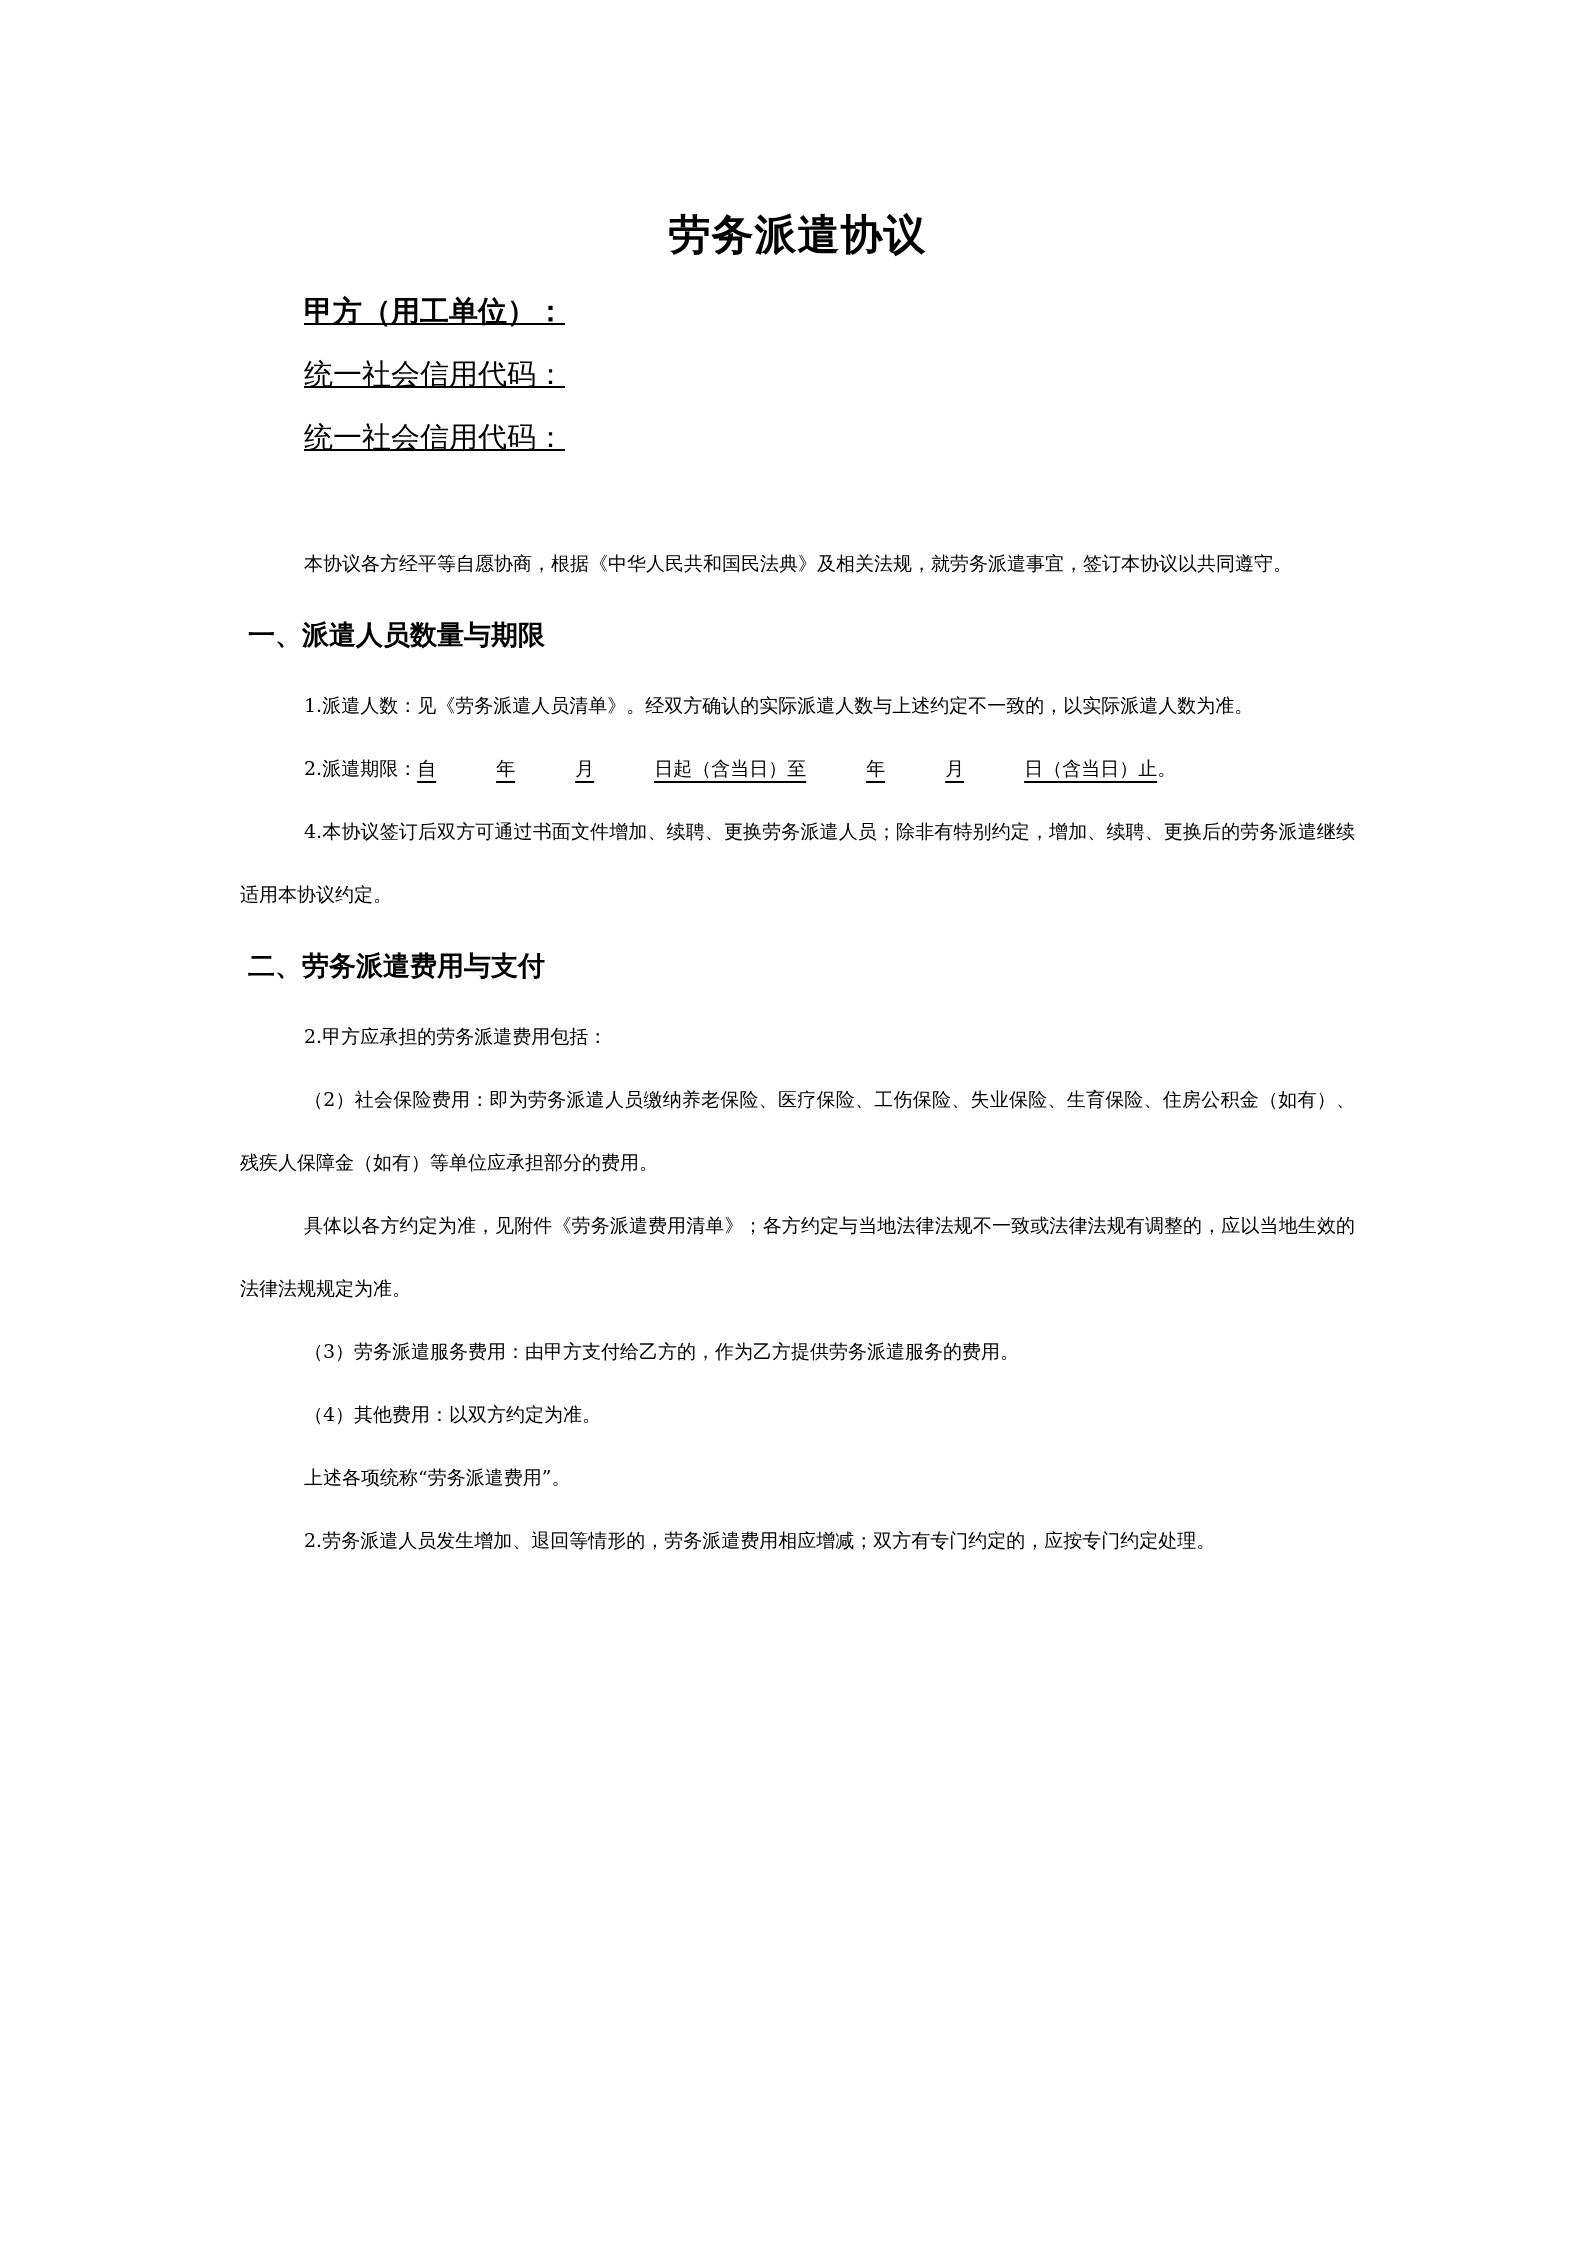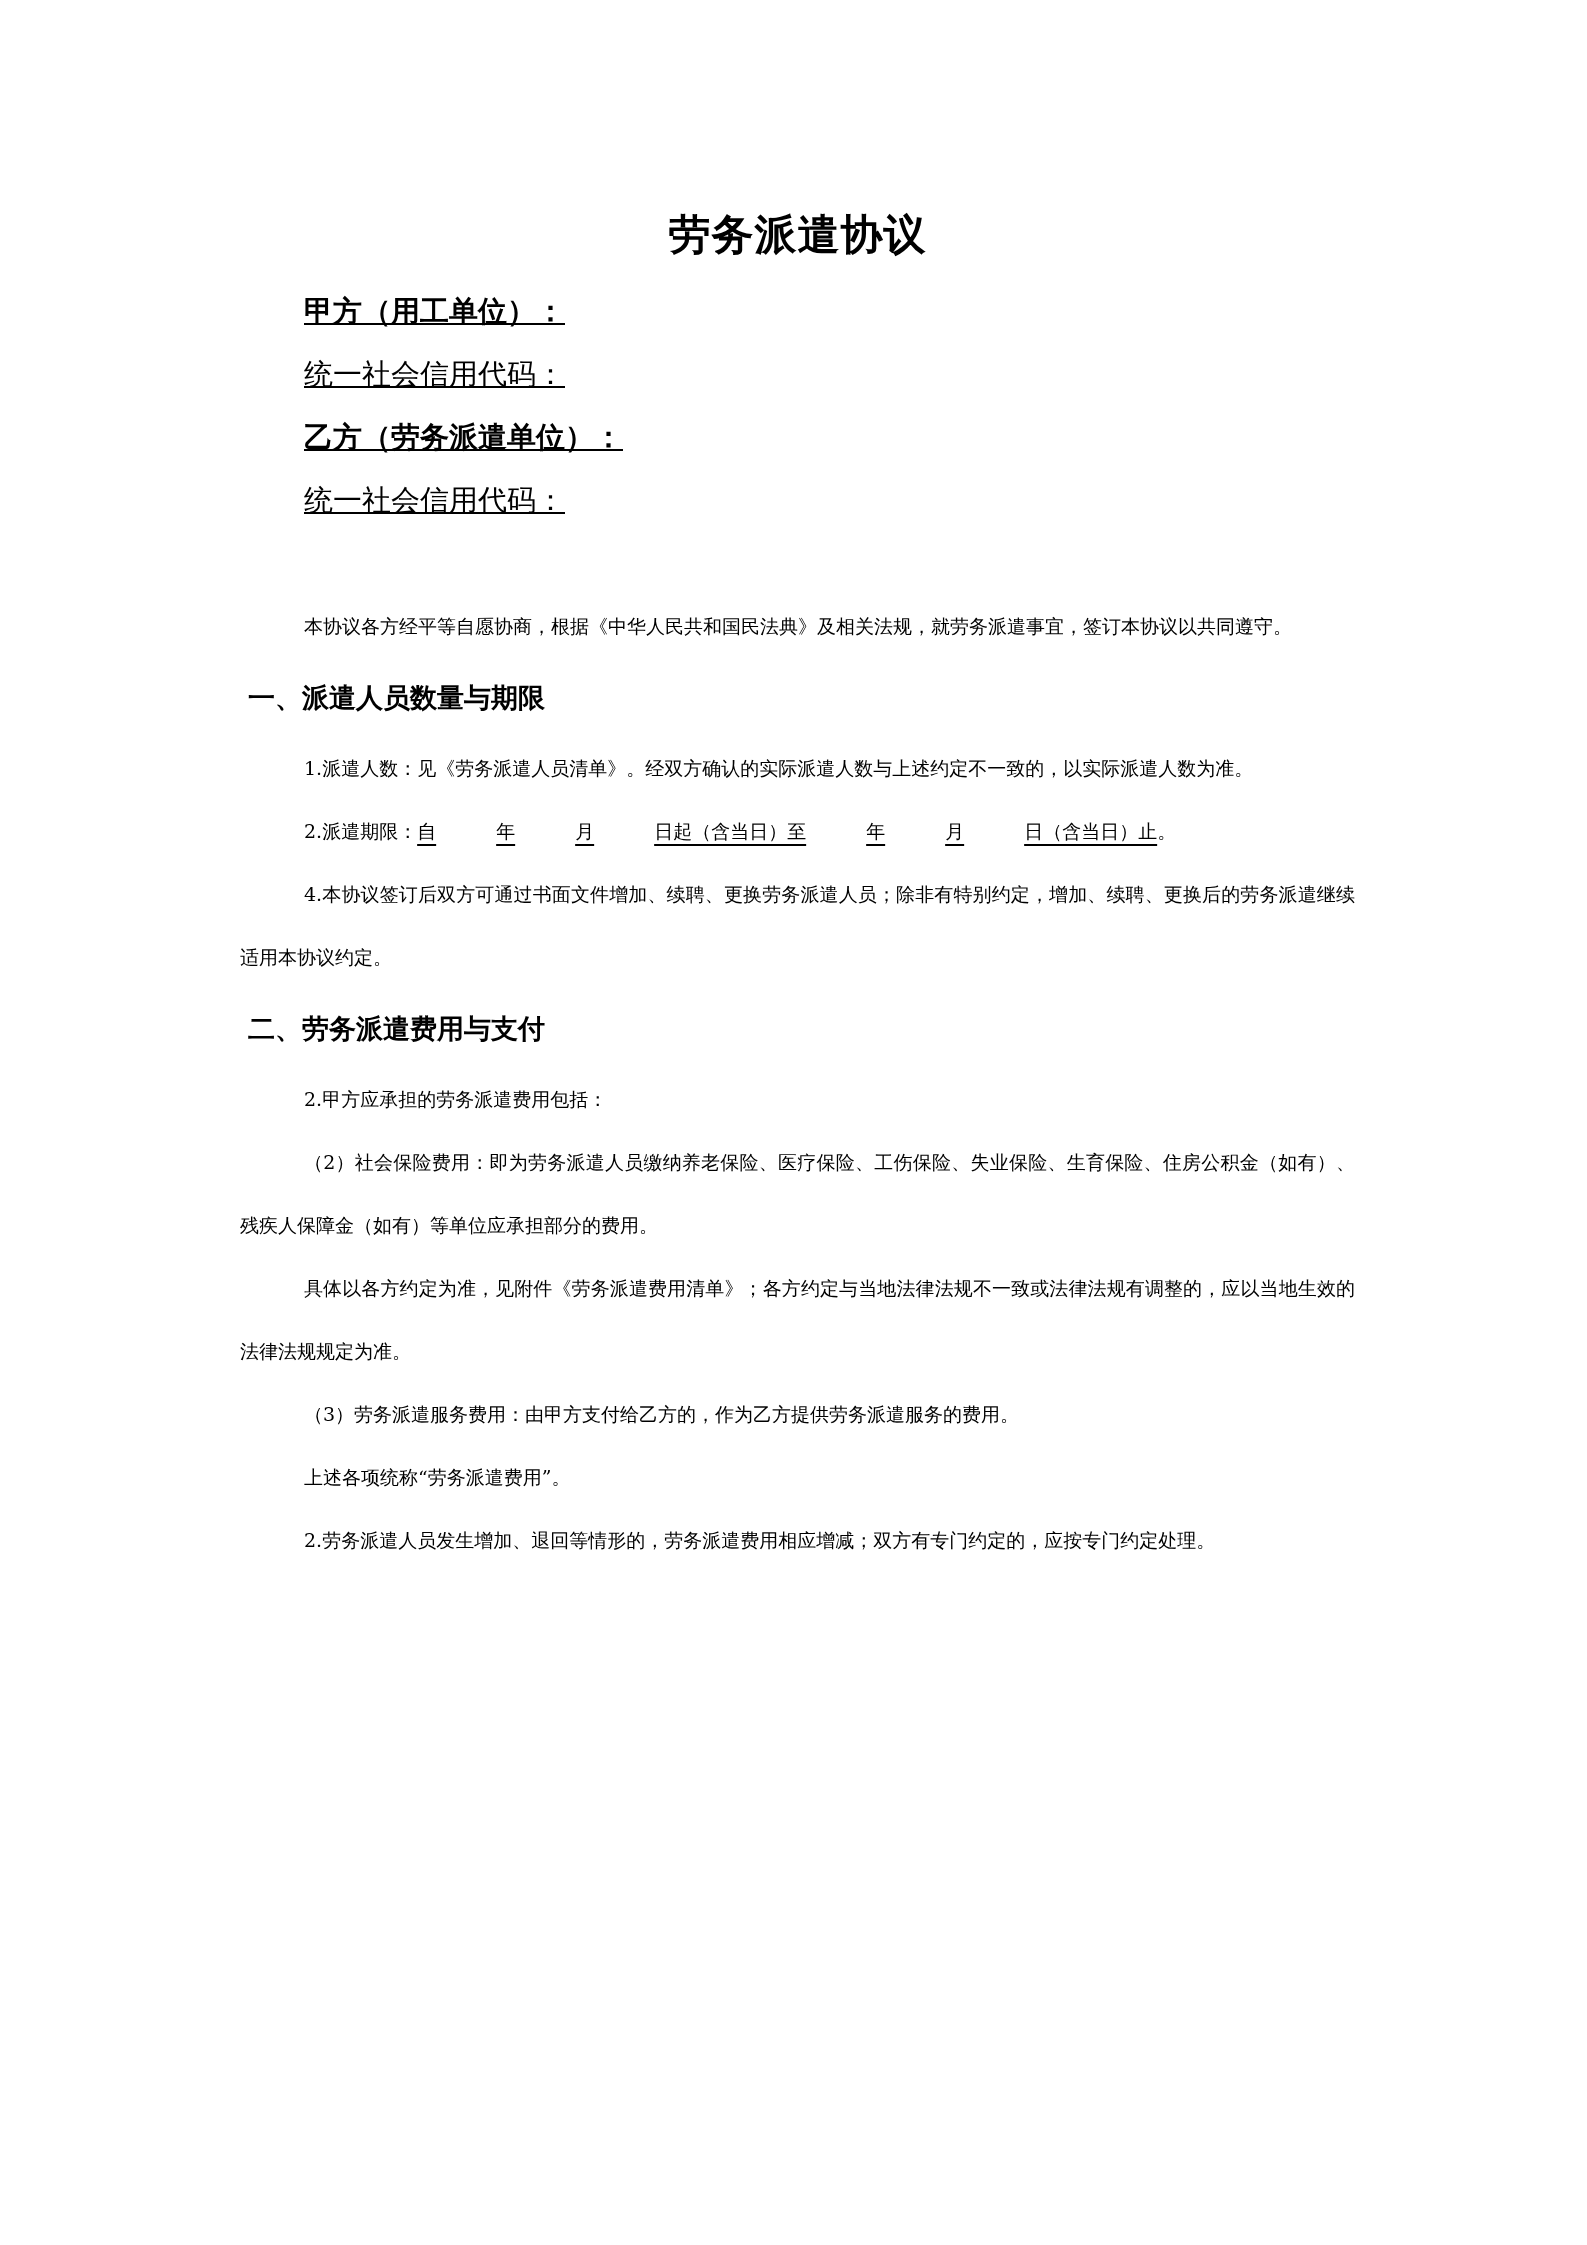--- a/index.html
+++ b/index.html
@@ -86,34 +86,34 @@
 </head>
 <body>
 
 <div class="page">
   <div class="content">
 
     <h1 class="title">劳务派遣协议</h1>
 
     <p class="line party bold">甲方（用工单位）：</p>
     <p class="line party">统一社会信用代码：</p>
-    <p class="line party bold">乙方（劳务派遣单位）：</p>
     <p class="line party">统一社会信用代码：</p>
 
     <div class="spacer"></div>
 
     <p class="para indent">本协议各方经平等自愿协商，根据《中华人民共和国民法典》及相关法规，就劳务派遣事宜，签订本协议以共同遵守。</p>
 
     <p class="heading">一、派遣人员数量与期限</p>
     <p class="para indent">1.派遣人数：见《劳务派遣人员清单》。经双方确认的实际派遣人数与上述约定不一致的，以实际派遣人数为准。</p>
     <p class="para indent"><span>2.派遣期限：</span><span class="u"><span>自</span><span class="gap"></span><span>年</span><span class="gap"></span><span>月</span><span class="gap"></span><span>日起（含当日）至</span><span class="gap"></span><span>年</span><span class="gap"></span><span>月</span><span class="gap"></span><span>日（含当日）止</span></span><span>。</span></p>
     <p class="para indent">4.本协议签订后双方可通过书面文件增加、续聘、更换劳务派遣人员；除非有特别约定，增加、续聘、更换后的劳务派遣继续适用本协议约定。</p>
 
     <p class="heading">二、劳务派遣费用与支付</p>
     <p class="para indent">2.甲方应承担的劳务派遣费用包括：</p>
     <p class="para indent-paren">（2）社会保险费用：即为劳务派遣人员缴纳养老保险、医疗保险、工伤保险、失业保险、生育保险、住房公积金（如有）、残疾人保障金（如有）等单位应承担部分的费用。</p>
     <p class="para indent">具体以各方约定为准，见附件《劳务派遣费用清单》；各方约定与当地法律法规不一致或法律法规有调整的，应以当地生效的法律法规规定为准。</p>
     <p class="para indent-paren">（3）劳务派遣服务费用：由甲方支付给乙方的，作为乙方提供劳务派遣服务的费用。</p>
+    <p class="para indent-paren">（4）其他费用：以双方约定为准。</p>
     <p class="para indent">上述各项统称“劳务派遣费用”。</p>
     <p class="para indent">2.劳务派遣人员发生增加、退回等情形的，劳务派遣费用相应增减；双方有专门约定的，应按专门约定处理。</p>
 
   </div>
 </div>
 
 </body></html>

